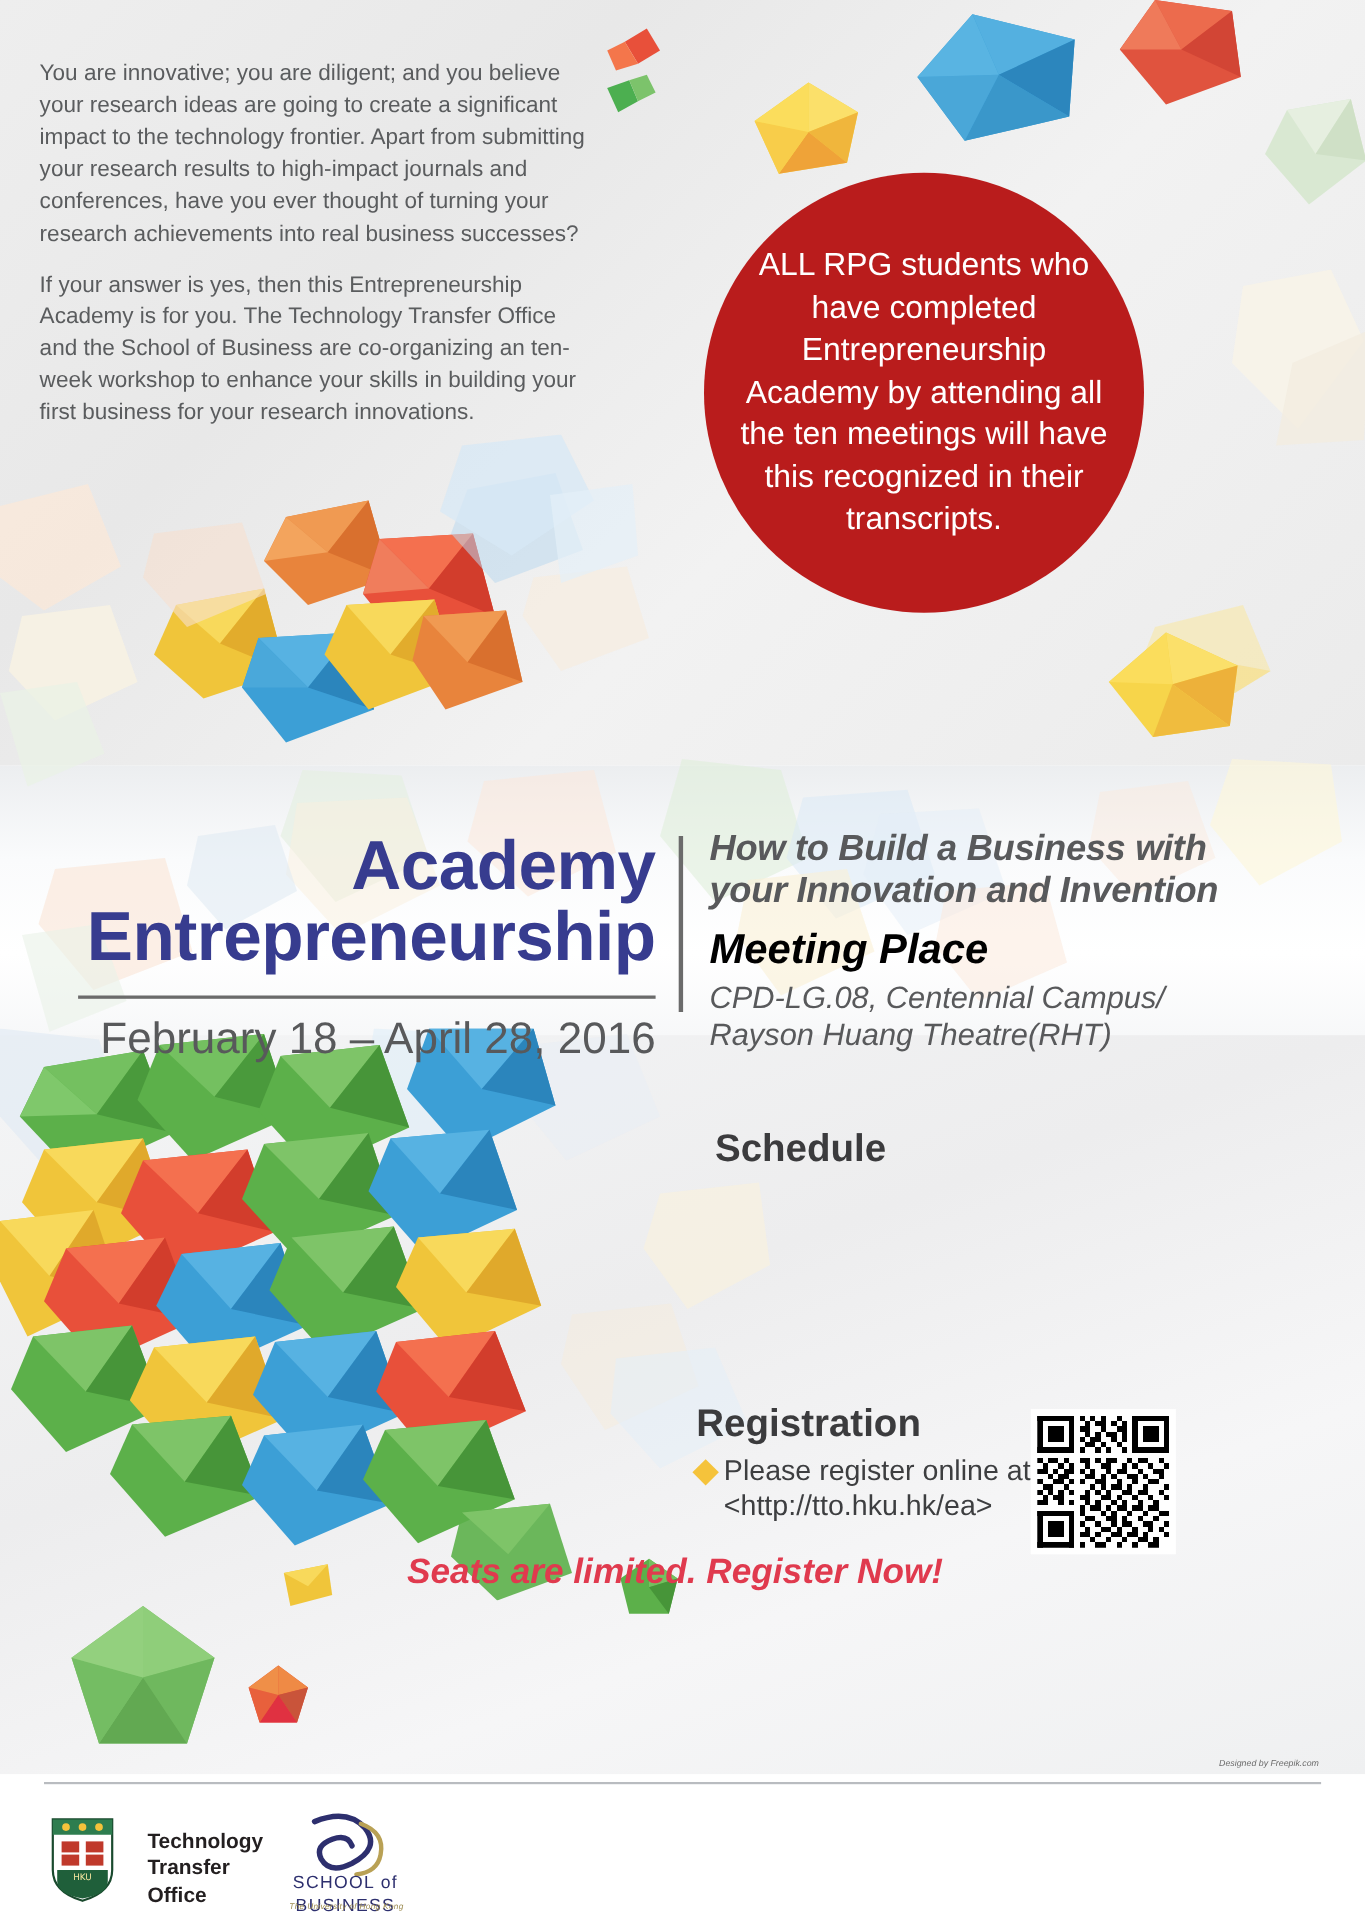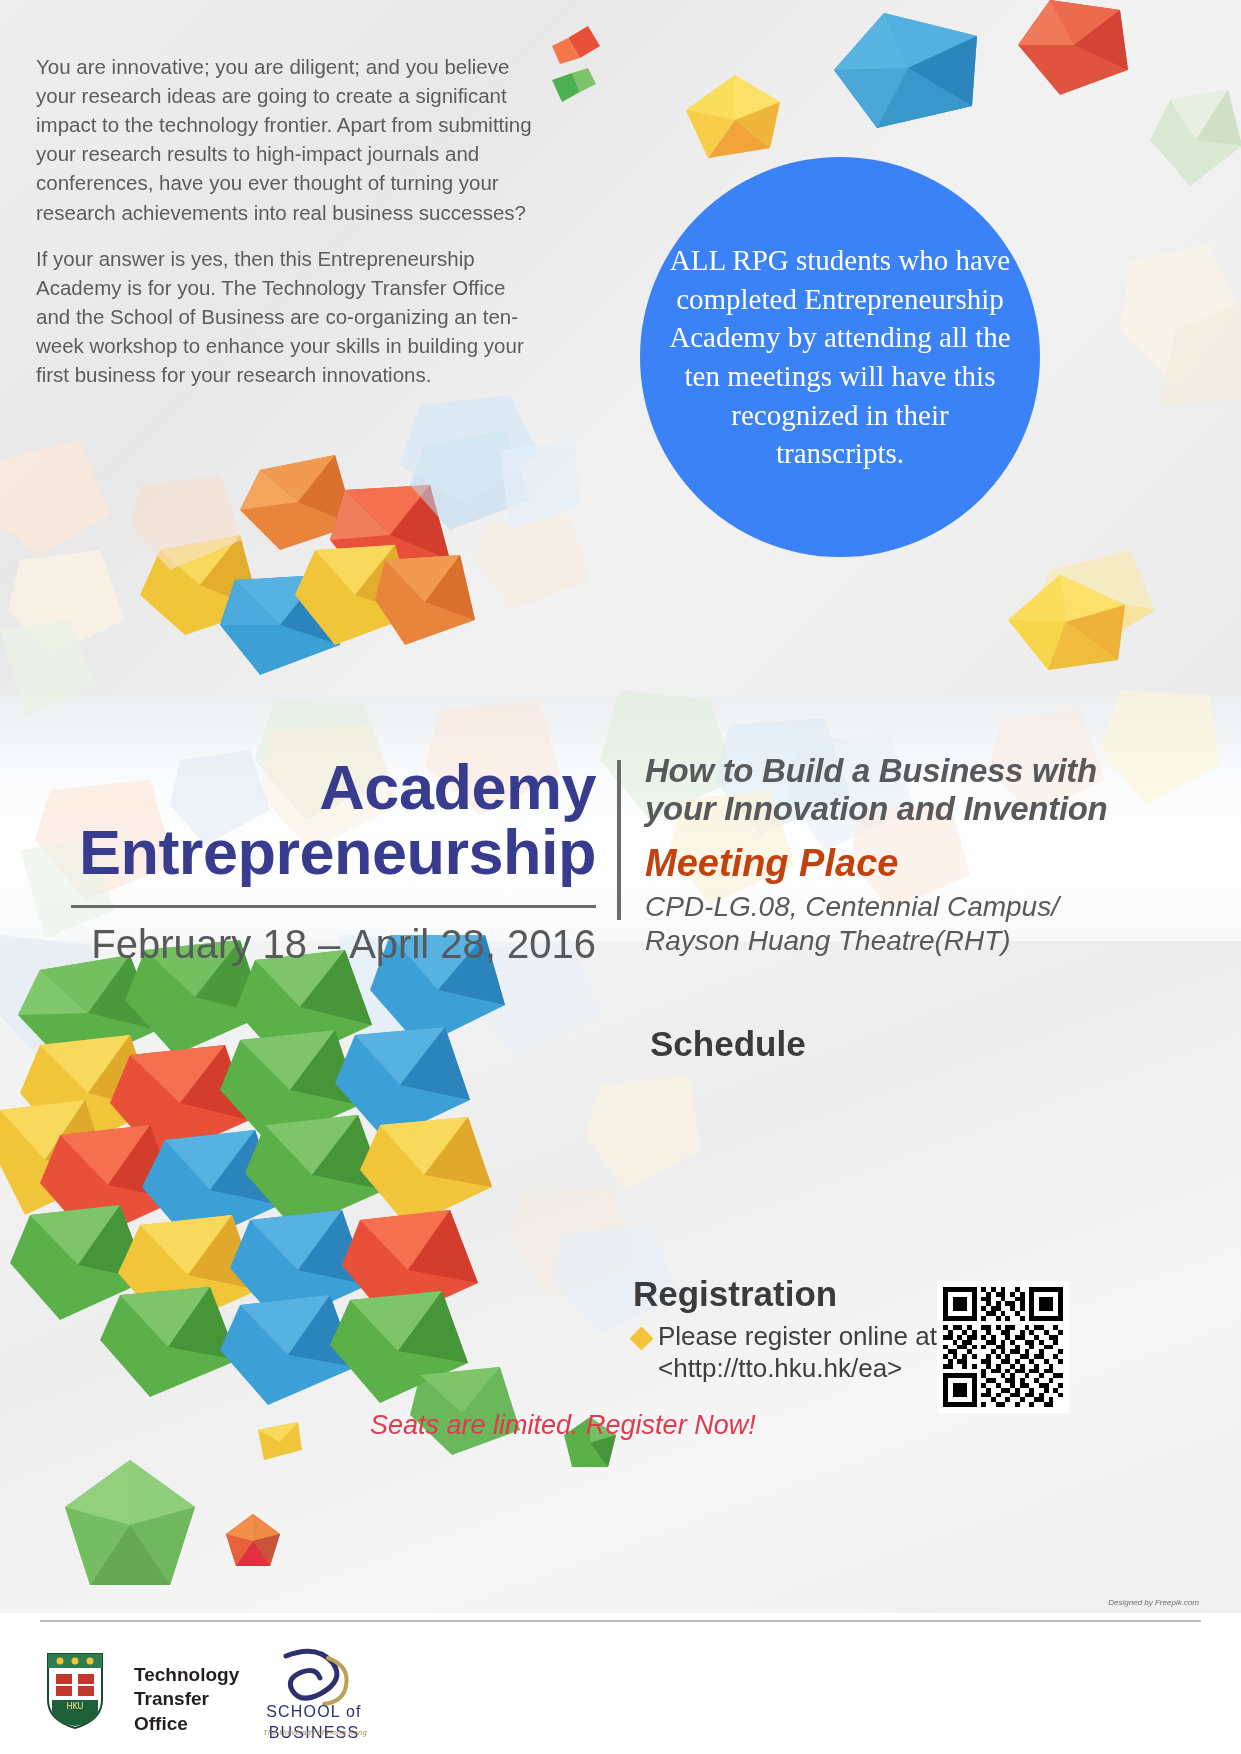--- a/index.html
+++ b/index.html
@@ -40,22 +40,22 @@
   
   .intro {
     position:absolute; left:36px; top:52px; width:500px;
     font-size:20.5px; line-height:1.42; color:#5a5c5e;
   }
   .intro p + p { margin-top:17px; }
 
   
   .callout {
     position:absolute; left:640px; top:157px; width:400px; height:400px;
-    border-radius:50%; background:#3b82f6;
-    display:flex; align-items:center; justify-content:center;font-family:Liberation Serif, serif;
+    border-radius:50%; background:#b91c1c;
+    display:flex; align-items:center; justify-content:center;
   }
   .callout-text {
     color:#ffffff; font-size:29px; line-height:1.33; text-align:center;
     width:345px;
   }
 
   
   .band-left {
     position:absolute; left:36px; top:755px; width:560px; text-align:right;
   }
@@ -72,21 +72,21 @@
   .band-divider {
     position:absolute; left:617px; top:760px; width:4px; height:160px;
     background:#6b6b6b;
   }
   .band-right { position:absolute; left:645px; top:752px; width:560px;font-style:italic; }
   .subtitle {
     color:#58595b; font-size:33px; font-weight:bold; line-height:1.16;
     letter-spacing:-0.3px;
   }
   .mp-head {
-    color:#c2410c; font-size:38px; font-weight:bold; margin-top:14px;
+    color:#000000; font-size:38px; font-weight:bold; margin-top:14px;
     line-height:1.1;
   }
   .mp-body {
     color:#58595b; font-size:28px; line-height:1.22; margin-top:6px;
   }
 
   
   .sched { position:absolute; left:633px; top:1025px; width:450px;margin-left:17px; }
   .sec-head { color:#3b3b3d; font-size:35px; font-weight:bold; line-height:1.1; }
   .sec-body { color:#3d3e40; font-size:26px; line-height:1.27; margin-top:4px; }
@@ -101,21 +101,21 @@
   .reg-text { color:#3d3e40; font-size:26px; line-height:1.25; }
 
   .qr {
     position:absolute; left:937px; top:1281px; width:132px; height:132px;
     background:#ffffff; padding:6px;
   }
   .qr canvas, .qr svg { display:block; }
 
   .seats {
     position:absolute; left:370px; top:1410px;
-    color:#e03a4e; font-size:27px; font-weight:normal; font-style:italic;text-align:right;
+    color:#e03a4e; font-size:32px; font-weight:bold; font-style:italic;text-align:right;
   }
 
   
   .hku-logo { position:absolute; left:44px; top:1652px; width:62px; height:78px; }
   .tto-text {
     position:absolute; left:134px; top:1663px;
     color:#231f20; font-size:19px; font-weight:bold; line-height:1.28;
   }
   .sob-logo { position:absolute; left:258px; top:1648px; width:112px; height:96px; }
   .sob-cap {

